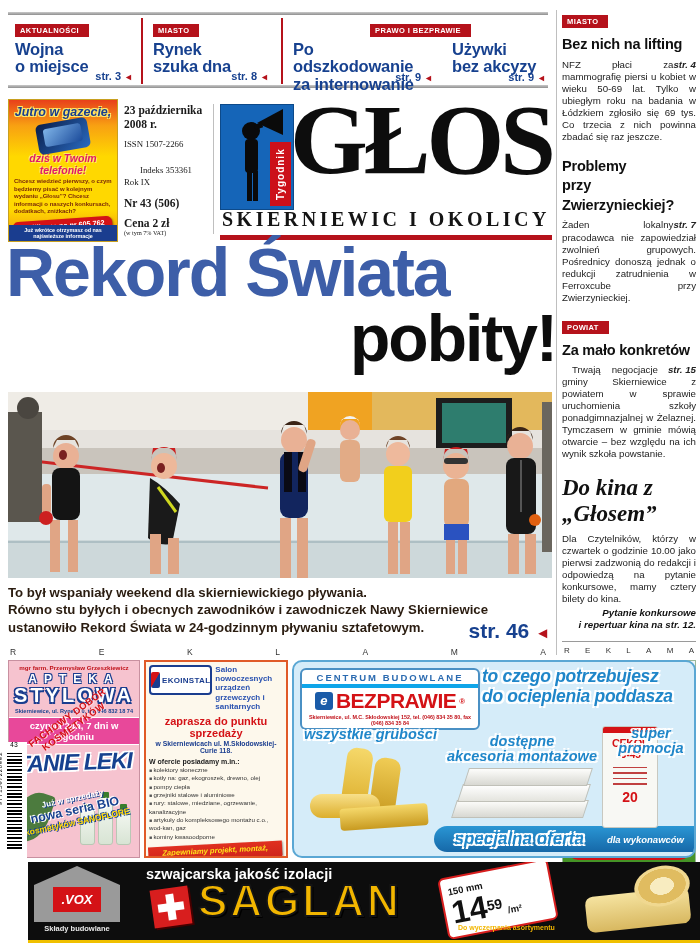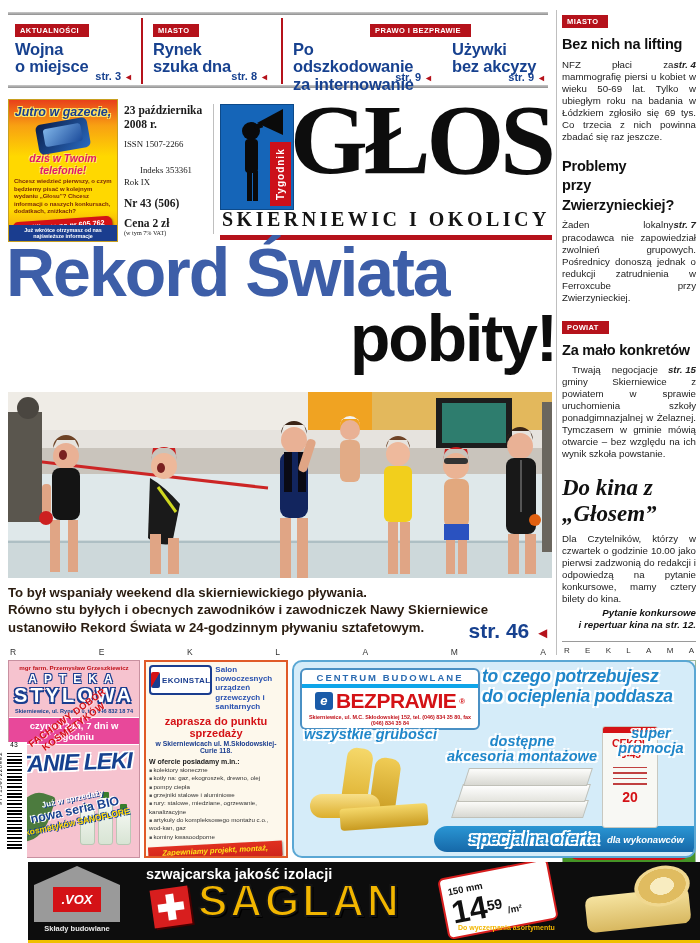--- a/index.html
+++ b/index.html
@@ -182,21 +182,21 @@
   .boards .p2{left:16px;top:18px;width:126px;height:16px;background:linear-gradient(#ffffff,#e4e4de);}
   .boards .p3{left:22px;top:2px;width:122px;height:16px;}
   .cekol{position:absolute;left:308px;top:64px;width:54px;height:100px;background:#f8f8f4;border:1px solid #c8c8c0;
          border-radius:3px;text-align:center;overflow:hidden;z-index:2;}
   .cekol .strip{background:#d41216;height:6px;}
   .cekol .brand{font-size:11px;font-weight:800;color:#d41216;margin-top:4px;letter-spacing:-.5px;}
   .cekol .model{font-size:10px;font-weight:800;color:#d41216;}
   .cekol .lines{margin:3px auto 0;width:34px;height:26px;background:repeating-linear-gradient(#0000 0 4px,#c04040 4px 5.5px);}
   .cekol .price{font-size:14px;font-weight:800;color:#d41216;}
   .ec-footer{position:absolute;left:140px;right:0;bottom:4px;height:26px;background:linear-gradient(#2a96d4,#1668a8);
-             border-radius:13px 0 0 13px;display:flex;align-items:center;justify-content:flex-end;gap:8px;padding-right:10px;}
+             border-radius:13px 0 0 13px;display:flex;align-items:center;justify-content:flex-end;gap:23px;padding-right:10px;}
   .ec-f1{font-size:17px;font-weight:800;font-style:italic;color:#1f86c9;
          text-shadow:2px 2px 0 #fff,-2px -2px 0 #fff,2px -2px 0 #fff,-2px 2px 0 #fff;}
   .ec-f2{font-size:9.5px;font-weight:800;font-style:italic;color:#fff;}
 
   
   .saglan{position:absolute;left:28px;top:862px;width:672px;height:78px;background:#0d0d0d;border-bottom:4px solid #f0c000;overflow:hidden;}
   .vox{position:absolute;left:6px;top:4px;width:86px;height:56px;background:#9a9a9a;
        clip-path:polygon(50% 0,100% 34%,100% 100%,0 100%,0 34%);display:flex;align-items:center;justify-content:center;}
   .vox-red{background:#d41216;color:#fff;font-weight:800;font-style:italic;font-size:13px;padding:5px 8px;margin-top:10px;}
   .vox-sub{position:absolute;left:6px;top:62px;width:86px;text-align:center;color:#e8e8e8;font-size:7.5px;font-weight:bold;}

